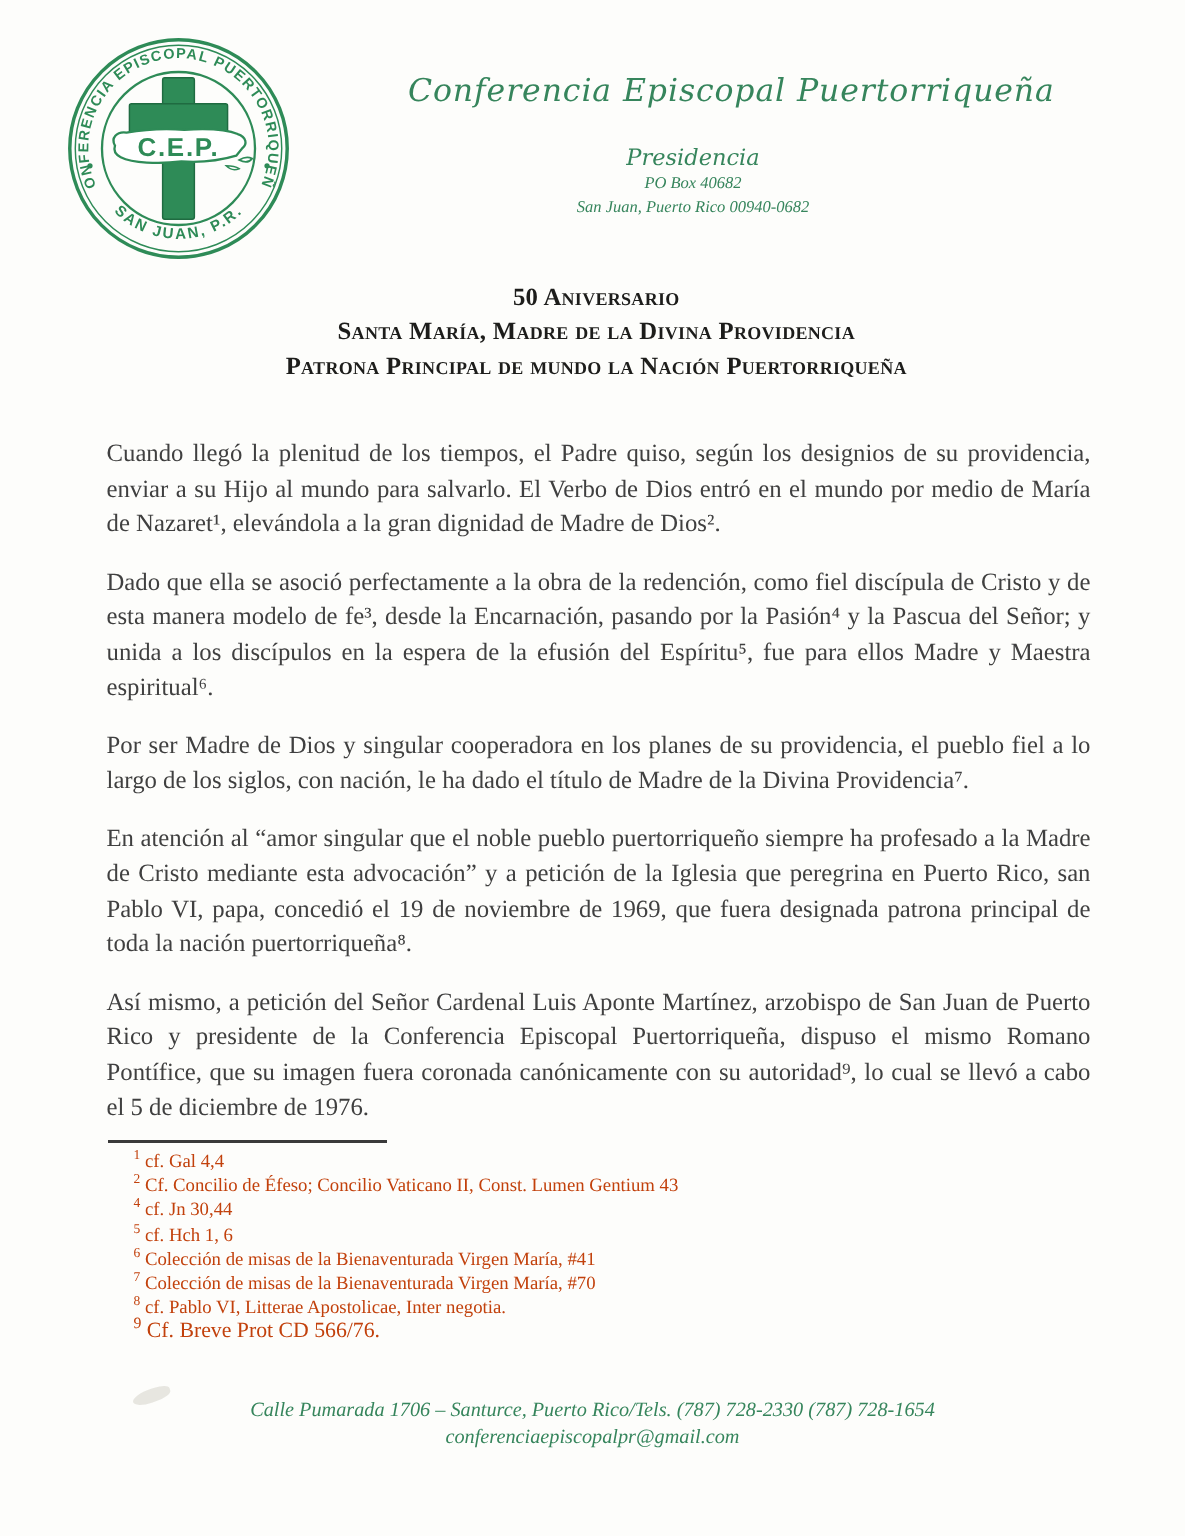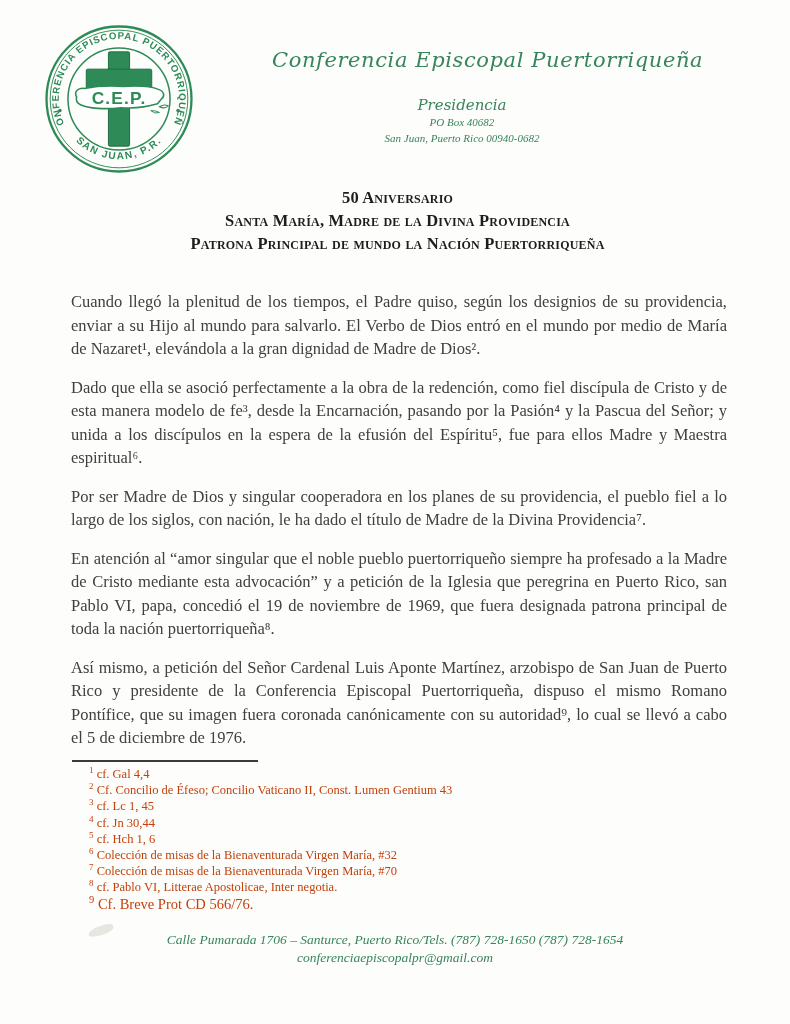--- a/index.html
+++ b/index.html
@@ -110,29 +110,28 @@
     <p>Dado que ella se asoció perfectamente a la obra de la redención, como fiel discípula de Cristo y de esta manera modelo de fe³, desde la Encarnación, pasando por la Pasión⁴ y la Pascua del Señor; y unida a los discípulos en la espera de la efusión del Espíritu⁵, fue para ellos Madre y Maestra espiritual⁶.</p>
     <p>Por ser Madre de Dios y singular cooperadora en los planes de su providencia, el pueblo fiel a lo largo de los siglos, con nación, le ha dado el título de Madre de la Divina Providencia⁷.</p>
     <p>En atención al “amor singular que el noble pueblo puertorriqueño siempre ha profesado a la Madre de Cristo mediante esta advocación” y a petición de la Iglesia que peregrina en Puerto Rico, san Pablo VI, papa, concedió el 19 de noviembre de 1969, que fuera designada patrona principal de toda la nación puertorriqueña⁸.</p>
     <p>Así mismo, a petición del Señor Cardenal Luis Aponte Martínez, arzobispo de San Juan de Puerto Rico y presidente de la Conferencia Episcopal Puertorriqueña, dispuso el mismo Romano Pontífice, que su imagen fuera coronada canónicamente con su autoridad⁹, lo cual se llevó a cabo el 5 de diciembre de 1976.</p>
   </div>
 
   <div class="fn-sep"></div>
   <div class="footnotes">
     <div class="fn"><sup>1</sup> <span>cf. Gal 4,4</span></div>
     <div class="fn"><sup>2</sup> <span>Cf. Concilio de Éfeso; Concilio Vaticano II, Const. Lumen Gentium 43</span></div>
-    <div class="fn"><sup>3</sup> <span>cf. Lc 1, 45</span></div>
     <div class="fn"><sup>4</sup> <span>cf. Jn 30,44</span></div>
     <div class="fn"><sup>5</sup> <span>cf. Hch 1, 6</span></div>
-    <div class="fn"><sup>6</sup> <span>Colección de misas de la Bienaventurada Virgen María, #32</span></div>
+    <div class="fn"><sup>6</sup> <span>Colección de misas de la Bienaventurada Virgen María, #41</span></div>
     <div class="fn"><sup>7</sup> <span>Colección de misas de la Bienaventurada Virgen María, #70</span></div>
     <div class="fn"><sup>8</sup> <span>cf. Pablo VI, Litterae Apostolicae, Inter negotia.</span></div>
     <div class="fn fn-large"><sup>9</sup> <span>Cf. Breve Prot CD 566/76.</span></div>
   </div>
 
   <div class="smudge"></div>
 
   <div class="footer">
-    <div class="footer-line">Calle Pumarada 1706 – Santurce, Puerto Rico/Tels. (787) 728-1650 (787) 728-1654</div>
+    <div class="footer-line">Calle Pumarada 1706 – Santurce, Puerto Rico/Tels. (787) 728-2330 (787) 728-1654</div>
     <div class="footer-line">conferenciaepiscopalpr@gmail.com</div>
   </div>
 
 </div>
 
 </body></html>

